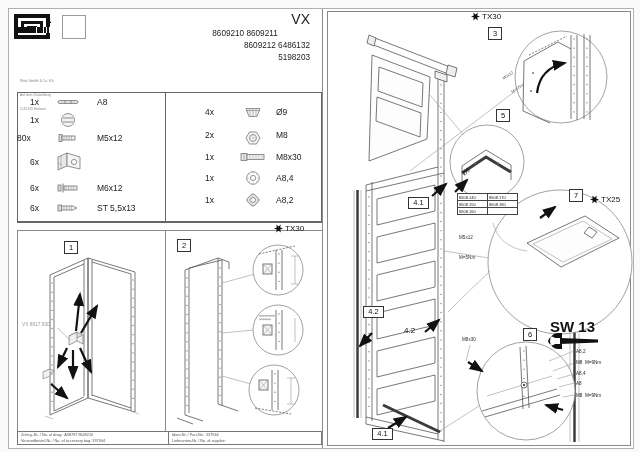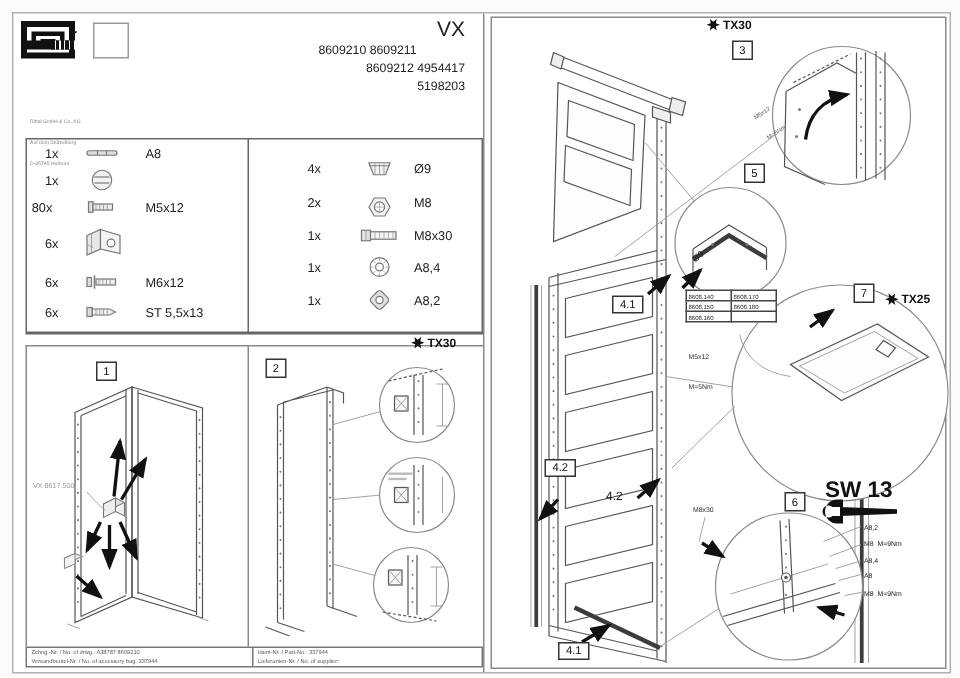--- a/index.html
+++ b/index.html
@@ -1,21 +1,21 @@
 <!DOCTYPE html>
 <html><head>
 <meta charset="utf-8">
 <style>
   *{margin:0;padding:0;box-sizing:border-box}
   html,body{width:640px;height:452px;background:#fafafa;font-family:"Liberation Sans",sans-serif;position:relative;overflow:hidden;color:#222}
   .abs{position:absolute}
   .line{position:absolute;background:#8a8a8a}
   .numbox{position:absolute;border:1px solid #333;background:#fff;font-size:7.5px;line-height:11px;text-align:center;color:#111}
   .t{position:absolute;white-space:pre;color:#222}
-  .tool{position:absolute;display:flex;align-items:flex-start;gap:2px;font-size:8px;font-weight:bold;color:#111}
+  .tool{position:absolute;display:flex;align-items:flex-start;gap:2px;font-size:8px;font-weight:normal;color:#111}
   svg{position:absolute;overflow:visible}
   .ln{stroke:#555;stroke-width:.8;fill:none}
   .lt{stroke:#999;stroke-width:.6;fill:none}
   .dk{stroke:#3c3c3c;fill:none}
   .ar{stroke:#111;stroke-width:2.2;fill:none}
   .dots{stroke:#777;stroke-width:1.3;fill:none;stroke-dasharray:.1 9;stroke-linecap:round}
   .callout{stroke:#8a8a8a;stroke-width:.8;fill:#fff}
   table.mt{position:absolute;border-collapse:collapse;background:#fff}
   table.mt td{border:.5px solid #444;font-size:4px;padding:0 1px;height:7px;min-width:30px;color:#222}
   .micro{font-size:3.8px;color:#555;line-height:1.5;white-space:pre}
@@ -43,21 +43,21 @@
   </div>
 </div>
 <div class="abs" style="left:62px;top:15px;width:24px;height:24px;border:1px solid #9a9a9a;background:#fff"></div>
 <div class="pico abs" style="left:20px;top:70px">
   <div>Rittal GmbH &amp; Co. KG</div>
   <div>Auf dem Stützelberg</div>
   <div>D-35745 Herborn</div>
 </div>
 <div class="t" style="left:180px;top:11px;width:130px;text-align:right;font-size:14px;color:#222">VX</div>
 <div class="t" style="left:180px;top:29px;width:130px;text-align:center;font-size:8.2px">8609210 8609211</div>
-<div class="t" style="left:180px;top:41px;width:130px;text-align:right;font-size:8.2px">8609212 4954417</div>
+<div class="t" style="left:180px;top:41px;width:130px;text-align:right;font-size:8.2px">8609212 6486132</div>
 <div class="t" style="left:180px;top:53px;width:130px;text-align:right;font-size:8.2px">5198203</div>
 
 <div class="abs" style="left:17px;top:92px;width:305px;height:130px;border:1px solid #666"></div>
 <div class="line" style="left:165px;top:92px;width:1px;height:130px;background:#666"></div>
 
 <div class="abs" style="left:17px;top:96px;width:145px;height:12px;display:flex;align-items:center">
   <span class="t" style="position:static;width:22px;text-align:right;font-size:8.5px">1x</span>
   <svg style="position:static;margin-left:14px" width="32" height="14" viewBox="0 0 32 14">
     <rect x="5" y="5.5" width="20" height="3" rx="1.5" fill="#ddd" stroke="#777" stroke-width=".8"></rect>
     <line x1="12" y1="5.5" x2="12" y2="8.5" stroke="#777" stroke-width=".8"></line>
@@ -68,21 +68,21 @@
 <div class="abs" style="left:17px;top:112px;width:145px;height:16px;display:flex;align-items:center">
   <span class="t" style="position:static;width:22px;text-align:right;font-size:8.5px">1x</span>
   <svg style="position:static;margin-left:14px" width="32" height="16" viewBox="0 0 32 16">
     <circle cx="15" cy="8" r="6.5" fill="#f2f2f2" stroke="#777" stroke-width=".8"></circle>
     <line x1="10" y1="6" x2="20" y2="6" stroke="#777" stroke-width=".8"></line>
     <line x1="10" y1="10" x2="20" y2="10" stroke="#777" stroke-width=".8"></line>
   </svg>
   <span class="t" style="position:static;margin-left:12px;font-size:8.5px"></span>
 </div>
 <div class="abs" style="left:17px;top:132px;width:145px;height:12px;display:flex;align-items:center">
-  <span class="t" style="position:static;width:22px;text-align:center;font-size:8.5px">80x</span>
+  <span class="t" style="position:static;width:22px;text-align:left;font-size:8.5px">80x</span>
   <svg style="position:static;margin-left:14px" width="32" height="14" viewBox="0 0 32 14">
     <rect x="6" y="3.5" width="3" height="7" fill="#ddd" stroke="#777" stroke-width=".8"></rect>
     <rect x="9" y="5" width="13" height="4" fill="#eee" stroke="#777" stroke-width=".8"></rect>
     <path d="M11 4.5 v5 M13.5 4.5 v5 M16 4.5 v5 M18.5 4.5 v5" stroke="#999" stroke-width=".6"></path>
   </svg>
   <span class="t" style="position:static;margin-left:12px;font-size:8.5px">M5x12</span>
 </div>
 <div class="abs" style="left:17px;top:150px;width:145px;height:24px;display:flex;align-items:center">
   <span class="t" style="position:static;width:22px;text-align:right;font-size:8.5px">6x</span>
   <svg style="position:static;margin-left:14px" width="34" height="24" viewBox="0 0 34 24">

